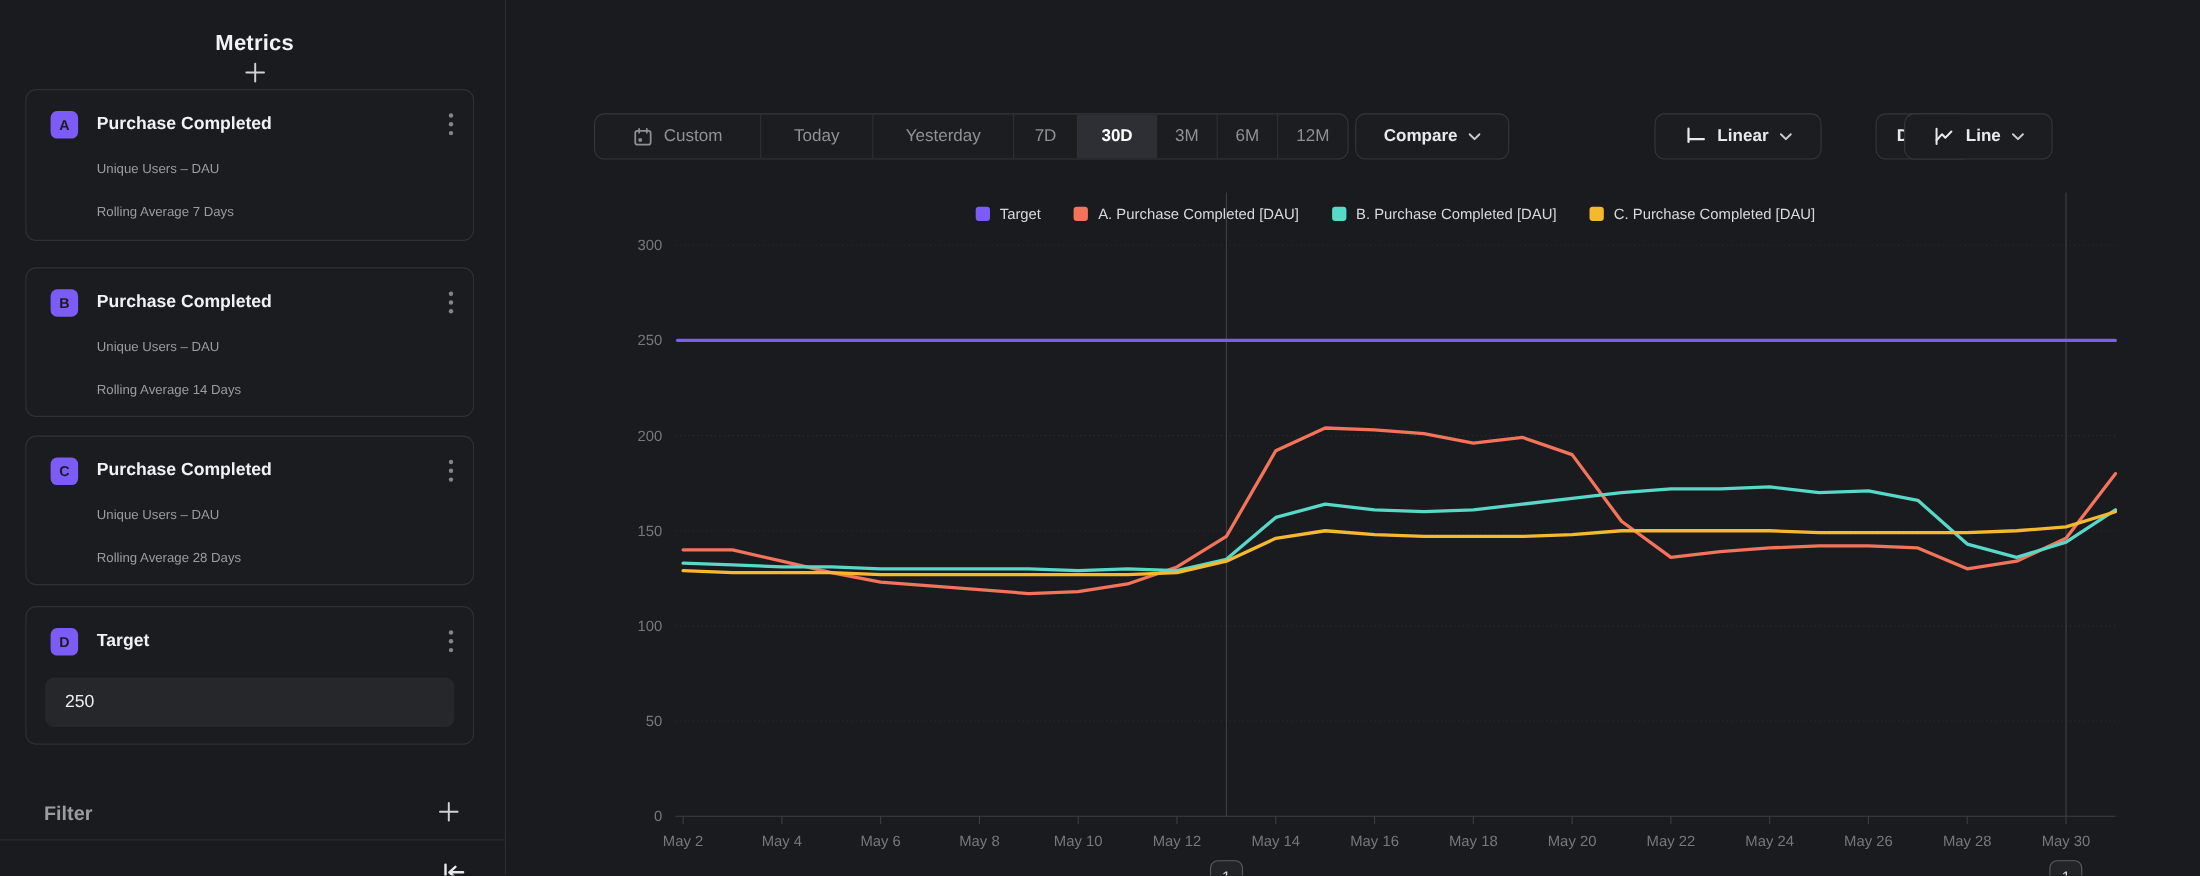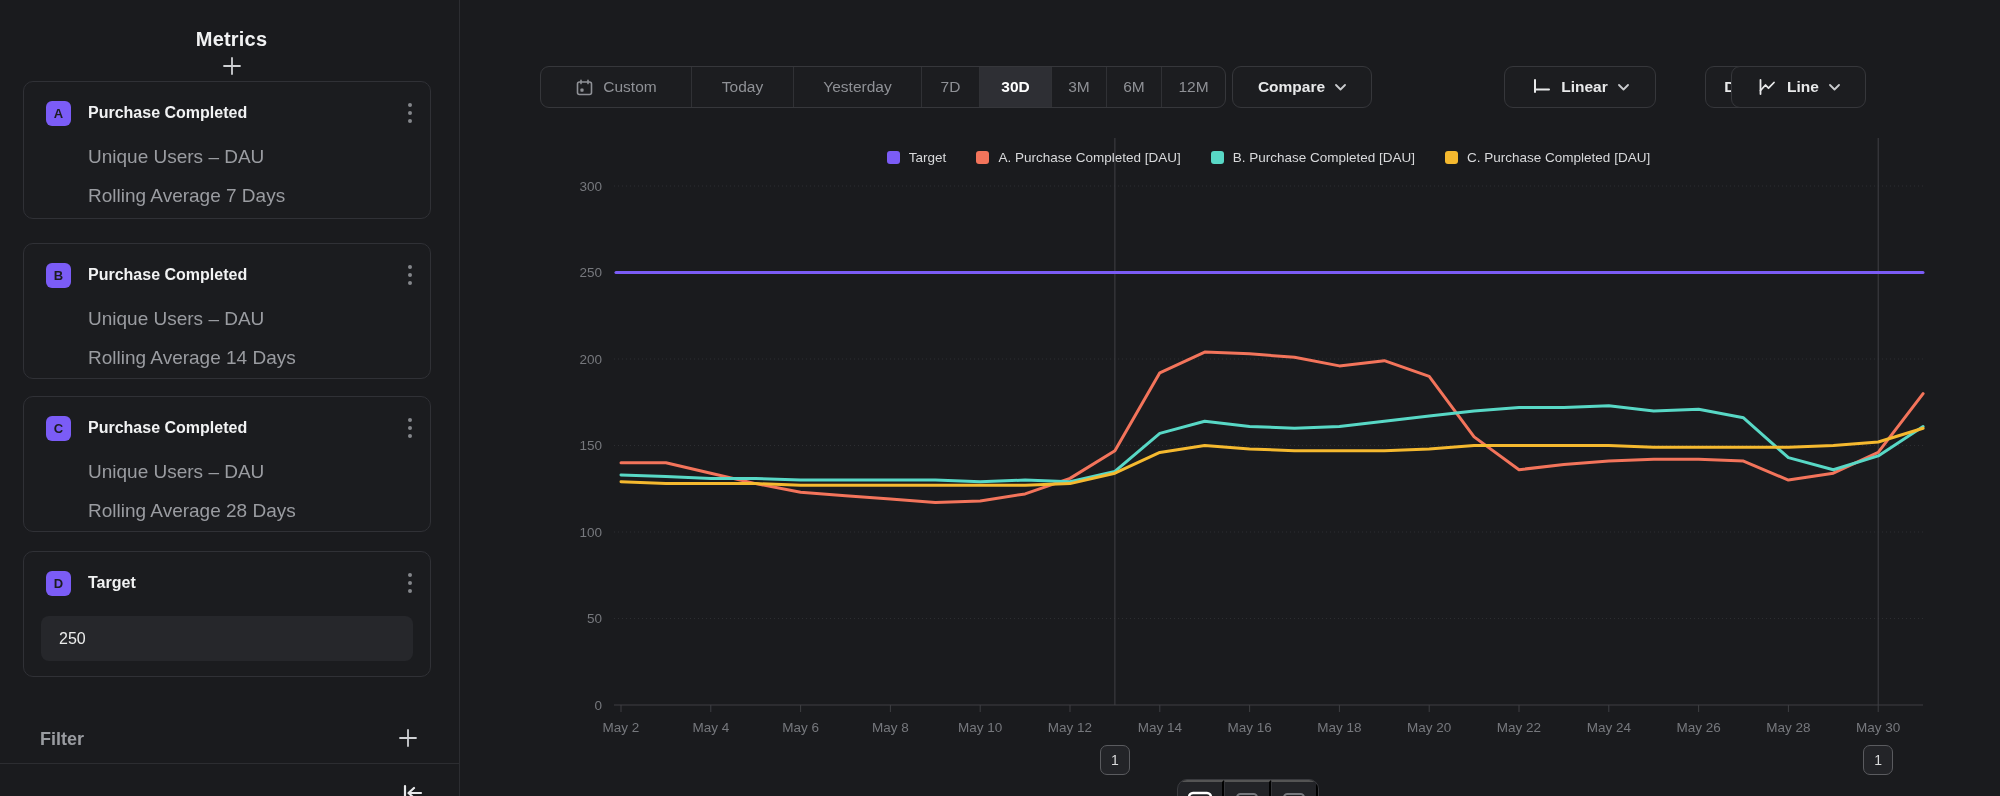--- a/index.html
+++ b/index.html
@@ -31,36 +31,36 @@
   .card-d { top:551px; height:126px; }
   .card-head { position:absolute; left:22px; right:14px; top:18px; height:26px; display:flex; align-items:center; }
   .badge {
     width:25px; height:25px; border-radius:6px; background:#7b5cf6;
     color:#1b1c1f; font-size:13px; font-weight:700;
     display:flex; align-items:center; justify-content:center; flex:0 0 25px;
   }
   .card-title { margin-left:17px; font-size:16px; font-weight:700; color:#f1f2f3; flex:1; }
   .kebab { display:flex; flex-direction:column; gap:4px; align-items:center; }
   .kebab i { width:4px; height:4px; border-radius:50%; background:#84868b; display:block; }
-  .card-line1, .card-line2 { position:absolute; left:64px; font-size:19px; color:#9a9ca1; }
+  .card-line1, .card-line2 { position:absolute; left:64px; font-size:12px; color:#9a9ca1; }
   .card-line1 { top:64px; }
   .card-line2 { top:103px; }
   .target-input {
     position:absolute; left:17px; right:17px; top:64px; height:45px;
     background:#26272b; border:none; border-radius:8px; color:#eceded;
     font-size:16px; padding:0 18px; font-family:"Liberation Sans", sans-serif;
   }
   .filter-row { position:absolute; left:40px; right:36px; top:722px; height:34px;
     display:flex; align-items:center; justify-content:space-between; }
   .filter-title { font-size:18px; font-weight:700; color:#9a9ca1; }
   .sb-footer-divider { position:absolute; left:0; right:0; top:763px; height:1px; background:#2c2d31; }
   .collapse-btn { position:absolute; right:30px; top:776px; }
 
   
-  .main { position:relative; flex:1; height:604px; }
+  .main { position:relative; flex:1; height:604px;margin-top:37px; }
 
   .seg-group {
     position:absolute; left:80px; top:66px; height:42px;
     display:flex; border:1px solid #36373b; border-radius:9px; overflow:hidden; background:#1c1d20;
   }
   .seg {
     display:flex; align-items:center; justify-content:center; gap:9px;
     font-size:15.5px; color:#8f9196; cursor:pointer; border-left:1px solid #303135;
     padding:0; background:transparent; border-top:none; border-bottom:none; border-right:none;
     font-family:"Liberation Sans", sans-serif;

